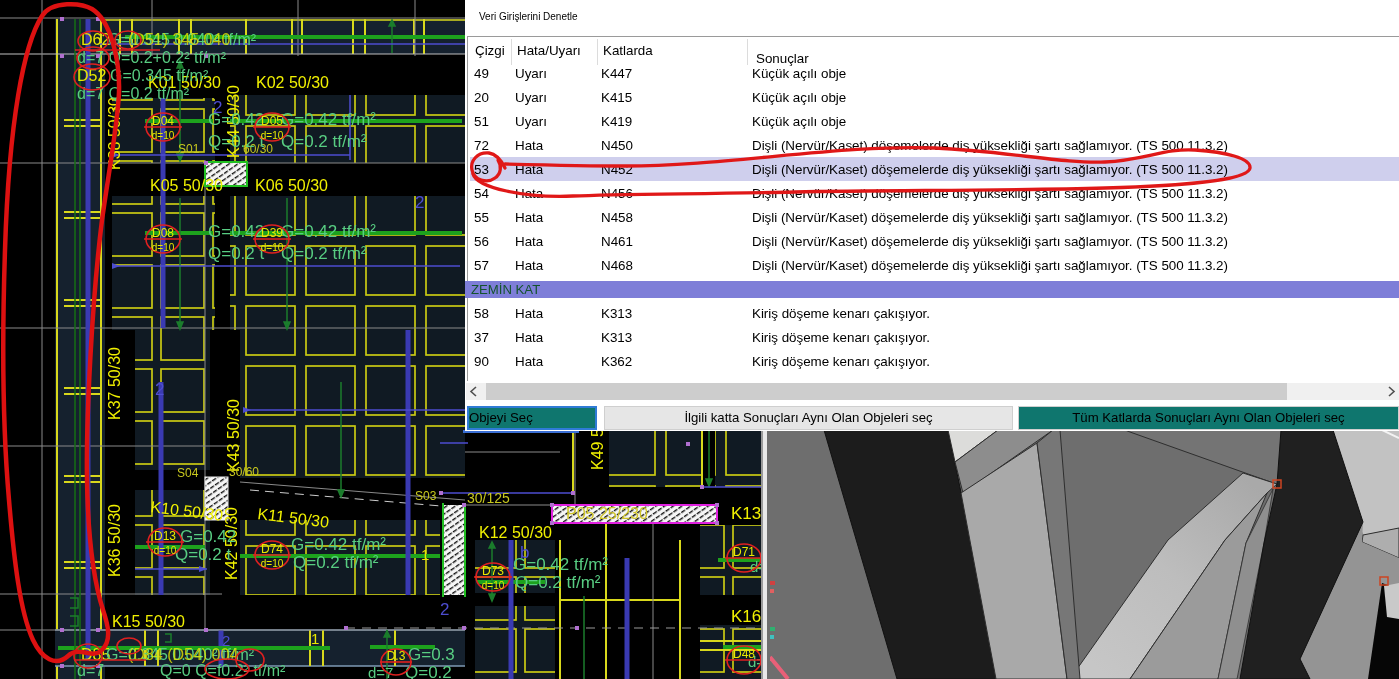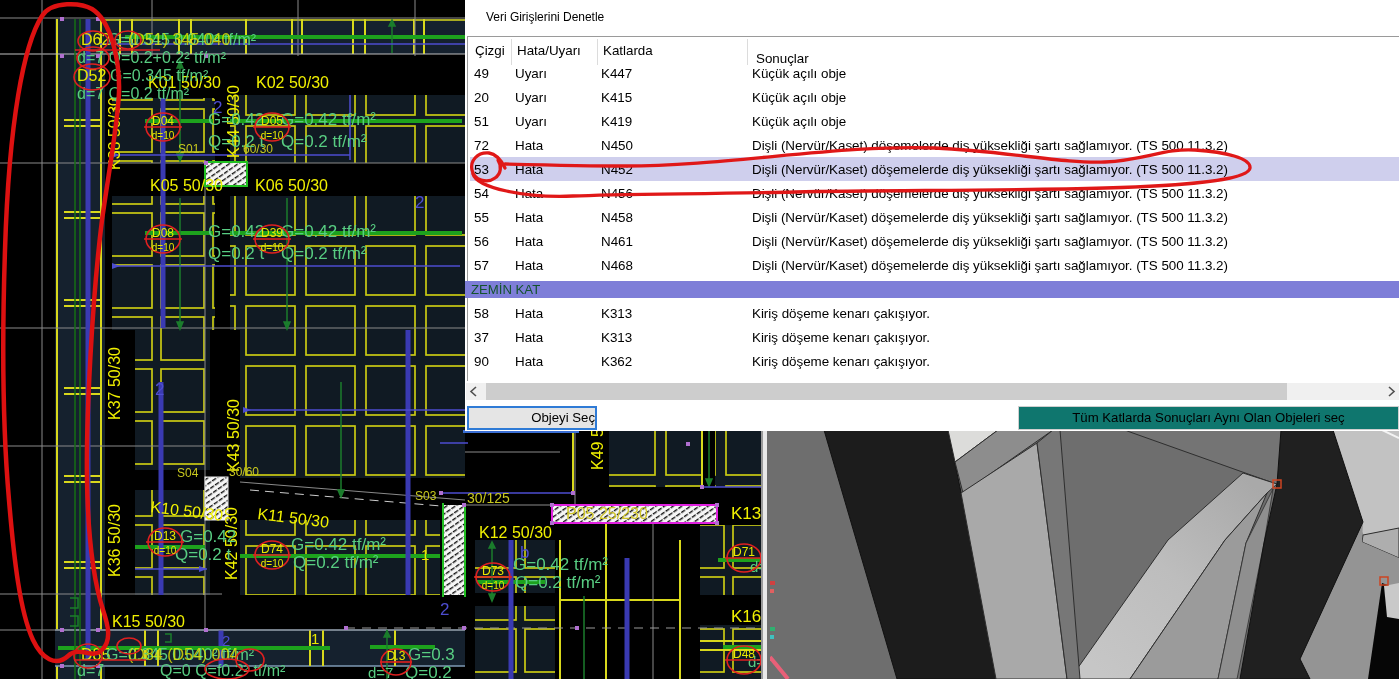--- a/index.html
+++ b/index.html
@@ -351,21 +351,21 @@
         <text x="493" y="589" font-size="10">d=10</text>
 <text x="744" y="556">D71</text>
         <text x="744" y="658">D48</text>
         <text x="396" y="660">D.3</text>
 </g>
 
 <path d="M92 9 C82 3 52 0 42 16 C24 44 9 120 5 250 C2 340 2 420 9 500 C14 560 20 612 33 640 C42 659 56 667 68 656 C80 645 92 660 102 650 C112 640 108 625 103 610 C94 582 88 540 87 480 C86 420 92 300 102 220 C109 170 118 122 119 92 C120 58 110 20 92 9 Z" fill="none" stroke="#dd1111" stroke-width="4.5" stroke-linecap="round"></path>
 </svg>
 
 <div class="abs" style="left:465px;top:0;width:934px;height:431px;background:#fff">
-  <div class="t" style="left:21px;top:5px;font-size:12px">Veri Girişlerini Denetle</div>
+  <div class="t" style="left:14px;top:5px;font-size:10px">Veri Girişlerini Denetle</div>
   <div class="abs" style="left:2px;top:36px;width:932px;height:344px;border-top:1px solid #9a9a9a;border-left:1px solid #9a9a9a">
     <div class="abs" style="left:43px;top:2px;width:1px;height:26px;background:#dcdcdc"></div>
     <div class="abs" style="left:129px;top:2px;width:1px;height:26px;background:#dcdcdc"></div>
     <div class="abs" style="left:279px;top:2px;width:1px;height:26px;background:#dcdcdc"></div>
     <div class="t" style="left:7px;top:2px">Çizgi</div>
     <div class="t" style="left:49px;top:2px">Hata/Uyarı</div>
     <div class="t" style="left:135px;top:2px">Katlarda</div>
     <div class="t" style="left:288px;top:10px">Sonuçlar</div>
   </div>
   <div class="abs" style="left:5px;top:157px;width:929px;height:24px;background:#cfcfed"></div>
@@ -424,21 +424,22 @@
 <div class="abs" style="left:466px;top:383px;width:933px;height:17px;background:#f0f0f0">
   <div class="abs" style="left:20px;top:0;width:801px;height:17px;background:#cdcdcd"></div>
   <svg class="abs" style="left:3px;top:3px" width="10" height="11" viewBox="0 0 10 11">
         <path d="M7 1 L2 5.5 L7 10" stroke="#505050" stroke-width="1.6" fill="none"></path>
       </svg>
   <svg class="abs" style="left:920px;top:3px" width="10" height="11" viewBox="0 0 10 11">
         <path d="M3 1 L8 5.5 L3 10" stroke="#505050" stroke-width="1.6" fill="none"></path>
       </svg>
 </div>
 
-<div class="abs" style="left:467px;top:406px;width:130px;height:24px;background:#e5e5e5;border:2px solid #2f7bd6;box-sizing:border-box;text-align:right;font-size:13.2px;line-height:20px">Objeyi Seç</div>
+<div class="abs" style="left:467px;top:406px;width:130px;height:24px;background:#0f766e;border:2px solid #2f7bd6;box-sizing:border-box;text-align:left;font-size:13.2px;line-height:20px">Objeyi Seç</div>
+<div class="abs" style="left:604px;top:406px;width:409px;height:24px;background:#e6e6e6;border:1px solid #cfcfcf;box-sizing:border-box;text-align:center;font-size:13.2px;line-height:22px">İlgili katta Sonuçları Aynı Olan Objeleri seç</div>
 <div class="abs" style="left:1018px;top:406px;width:381px;height:24px;background:#0f766e;border:1px solid #cfcfcf;box-sizing:border-box;text-align:center;font-size:13.2px;line-height:22px">Tüm Katlarda Sonuçları Aynı Olan Objeleri seç</div>
 
 <div class="abs" style="left:761px;top:431px;width:6px;height:248px;background:#e9e9e9;border-left:2px solid #9a9a9a;box-sizing:border-box"></div>
     <div class="abs" style="left:767px;top:431px;width:3px;height:248px;background:#6e6e6e"></div>
 <svg class="abs" style="left:770px;top:431px" width="629" height="248" viewBox="0 0 629 248">
 <defs>
         <linearGradient id="bandg" gradientUnits="userSpaceOnUse" x1="490" y1="60" x2="330" y2="240">
 <stop offset="0" stop-color="#a9a9a9"></stop>
           <stop offset="0.5" stop-color="#bdbdbd"></stop>
           <stop offset="1" stop-color="#c6c6c6"></stop>

